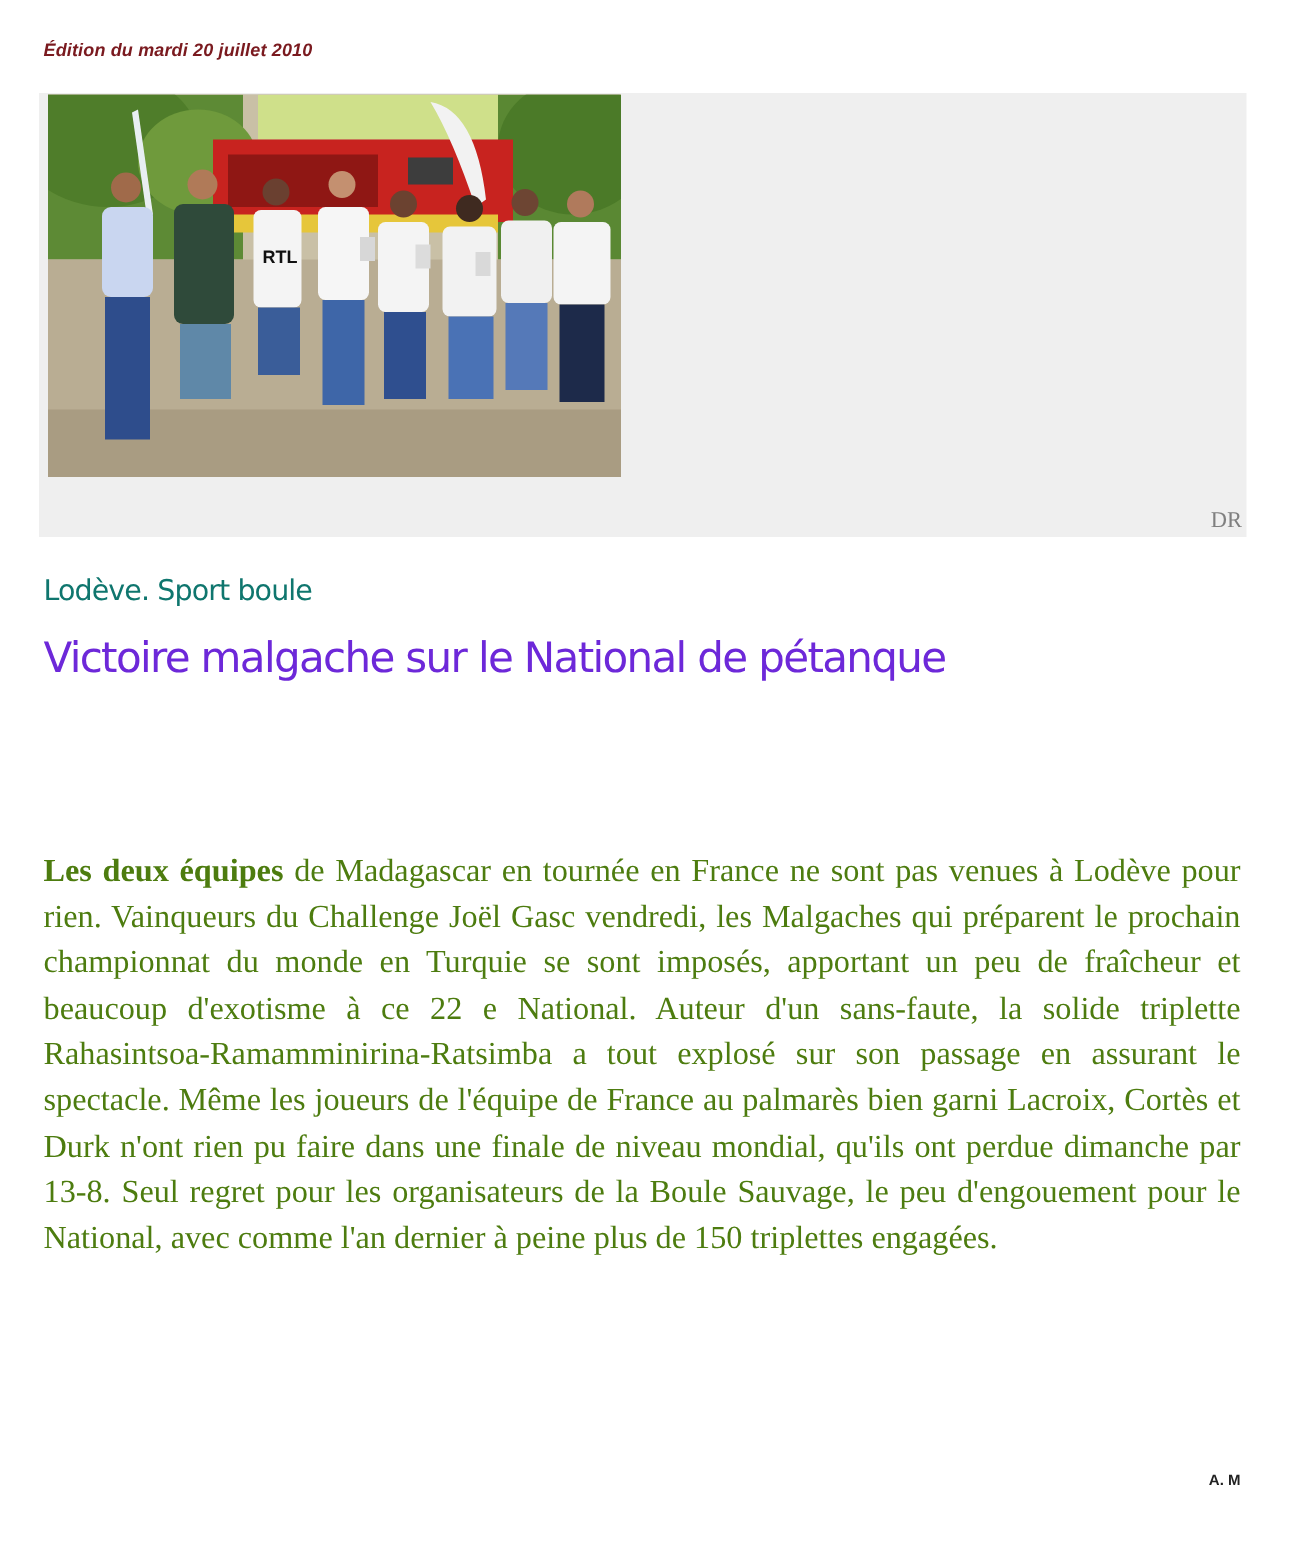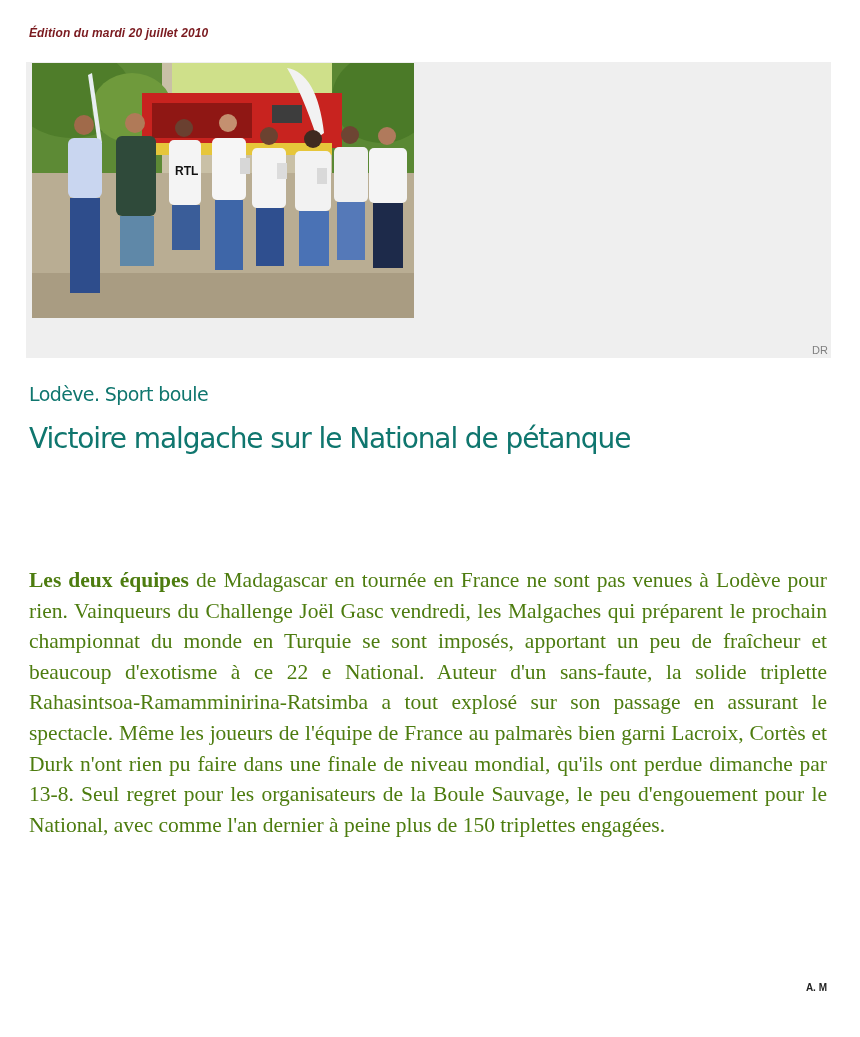--- a/index.html
+++ b/index.html
@@ -15,31 +15,31 @@
       position: absolute; left: 26px; top: 62px; width: 805px; height: 296px;
       background: #efefef;
     }
     .photo {
       position: absolute; left: 6px; top: 1px; width: 382px; height: 255px;
       overflow: hidden; background: #b8a98c;
     }
     .photo svg { display: block; }
     .credit {
       position: absolute; right: 3px; bottom: 2px;
-      font-family: Liberation Sans, sans-serif; font-size: 11px; color: #7f7f7f;
+      font-family: Liberation Serif, serif; font-size: 15px; color: #7f7f7f;
     }
 
     .kicker {
       position: absolute; left: 29px; top: 383px;
       font-family: "DejaVu Sans", sans-serif; font-size: 19px; color: #0f766e;
       letter-spacing: -0.6px;
     }
     .headline {
       position: absolute; left: 29px; top: 422px;
-      font-family: "DejaVu Sans", sans-serif; font-size: 28px; color: #0f766e;
+      font-family: "DejaVu Sans", sans-serif; font-size: 28px; color: #6d28d9;
       letter-spacing: -1.1px; margin: 0; font-weight: normal; text-align: center;
     }
 
     .body {
       position: absolute; left: 29px; top: 565px; width: 798px;
       font-family: "Liberation Serif", serif; font-size: 21.5px; line-height: 30.6px;
       color: #4d7c0f; text-align: justify; margin: 0;
     }
     .body .lead { font-weight: bold; }
 

